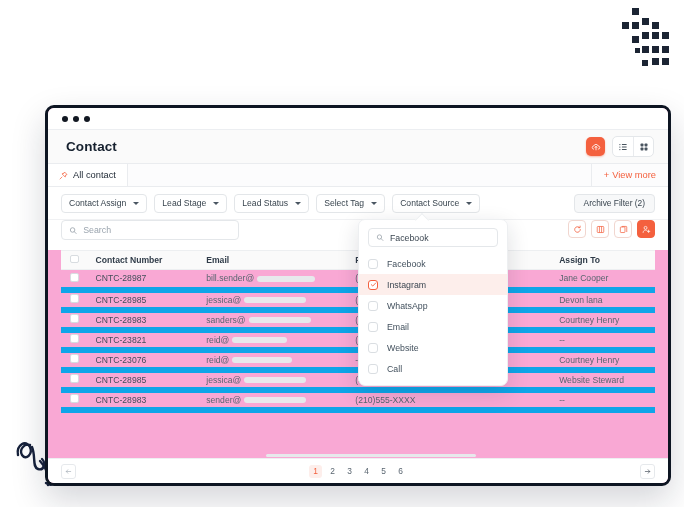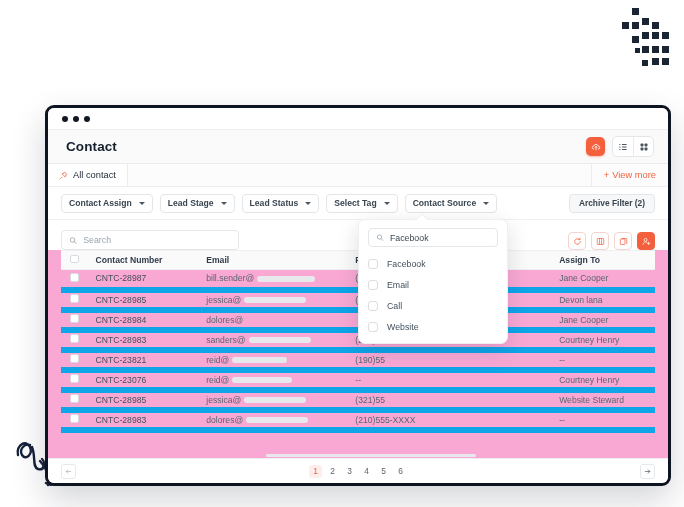--- a/index.html
+++ b/index.html
@@ -68,39 +68,39 @@
   .view-more {
     display: flex; align-items: center; gap: 3px;
     padding: 0 12px; font-size: 9.3px; color: #f4603e; cursor: pointer;
     background: #fcfcfd;
   }
 
   
   .filters-row {
     height: 33px; background: #ffffff;
     display: flex; align-items: center; gap: 7px;
-    padding: 0 13px; border-bottom: 1px solid #f0f1f3; position: relative; font-weight: bold;
+    padding: 0 13px; border-bottom: 1px solid #f0f1f3; position: relative;
   }
   .filter-pill {
     display: flex; align-items: center; gap: 7px;
     height: 19px; padding: 0 7px;
     border: 1px solid #e3e6e9; border-radius: 4px;
     background: #fff; font-size: 8.6px; color: #39454f; cursor: pointer; white-space: nowrap;
   }
   .caret { width: 0; height: 0; border-left: 3px solid transparent; border-right: 3px solid transparent; border-top: 3.6px solid #4a5662; }
   .archive-btn {
     margin-left: auto; height: 19px; padding: 0 9px;
     display: flex; align-items: center;
     border: 1px solid #e3e6e9; border-radius: 4px;
     background: #f7f8f9; font-size: 8.4px; color: #39454f; cursor: pointer; white-space: nowrap;
   }
 
   
   .tools-row {
-    height: 30px; display: flex; align-items: flex-end;
+    height: 30px; display: flex; align-items: flex-start;
     padding: 0 13px; gap: 8px; background: #fff;
   }
   .search-box {
     width: 178px; height: 20px; border: 1px solid #e4e7ea; border-radius: 4px;
     display: flex; align-items: center; gap: 6px; padding: 0 7px; background:#fff;
   }
   .search-box input {
     border: none; outline: none; font-size: 8.8px; color: #616d79;
     font-family: "Liberation Sans", sans-serif; width: 100%; background: transparent;
   }
@@ -375,28 +375,20 @@
             <tr>
               <td><span class="cb"></span></td>
               <td class="cnum">CNTC-28985</td>
               <td><span>jessica@</span><span class="redact" style="width:62px"></span></td>
               <td>(319)55</td>
               <td></td>
               <td>Devon lana</td>
             </tr>
             <tr>
               <td><span class="cb"></span></td>
-              <td class="cnum">CNTC-28984</td>
-              <td><span>dolores@</span></td>
-              <td></td>
-              <td></td>
-              <td>Jane Cooper</td>
-            </tr>
-            <tr>
-              <td><span class="cb"></span></td>
               <td class="cnum">CNTC-28983</td>
               <td><span>sanders@</span><span class="redact" style="width:62px"></span></td>
               <td>(210)55</td>
               <td></td>
               <td>Courtney Henry</td>
             </tr>
             <tr>
               <td><span class="cb"></span></td>
               <td class="cnum">CNTC-23821</td>
               <td><span>reid@</span><span class="redact" style="width:55px"></span></td>
@@ -416,21 +408,21 @@
               <td><span class="cb"></span></td>
               <td class="cnum">CNTC-28985</td>
               <td><span>jessica@</span><span class="redact" style="width:62px"></span></td>
               <td>(321)55</td>
               <td></td>
               <td>Website Steward</td>
             </tr>
             <tr>
               <td><span class="cb"></span></td>
               <td class="cnum">CNTC-28983</td>
-              <td><span>dolores@</span><span class="redact" style="width:62px"></span></td>
+              <td><span>sender@</span><span class="redact" style="width:62px"></span></td>
               <td>(210)555-XXXX</td>
               <td></td>
               <td>--</td>
             </tr>
           </tbody>
       </table>
     </div>
 
     <div class="dropdown">
       <div class="dd-search">
@@ -438,31 +430,43 @@
           <circle cx="7" cy="7" r="4.4" fill="none" stroke="#8c96a0" stroke-width="1.4"></circle>
           <path d="M10.4 10.4 14 14" stroke="#8c96a0" stroke-width="1.4" stroke-linecap="round"></path>
         </svg>
         <input value="Facebook" style="">
       </div>
       <div id="dd-list">
           <div class="dd-item">
             <span class="dd-cb"></span>
             <span>Facebook</span>
           </div>
+          <div class="dd-item selected">
+            <span class="dd-cb">
+              <svg width="7" height="7" viewBox="0 0 16 16">
+                <path d="M3 8.4 6.3 11.6 13 4.6" fill="none" stroke="#f4603e" stroke-width="2" stroke-linecap="round" stroke-linejoin="round"></path>
+              </svg>
+            </span>
+            <span>Instagram</span>
+          </div>
+          <div class="dd-item">
+            <span class="dd-cb"></span>
+            <span>WhatsApp</span>
+          </div>
           <div class="dd-item">
             <span class="dd-cb"></span>
             <span>Email</span>
           </div>
           <div class="dd-item">
             <span class="dd-cb"></span>
-            <span>Call</span>
+            <span>Website</span>
           </div>
           <div class="dd-item">
             <span class="dd-cb"></span>
-            <span>Website</span>
+            <span>Call</span>
           </div>
         </div>
     </div>
 
     <div class="scroll-hint"></div>
 
     <div class="pagination">
       <div class="pg-nav">
         <svg width="7" height="7" viewBox="0 0 16 16">
           <path d="M13 8H3M6.5 4 3 8l3.5 4" fill="none" stroke="#a3acb5" stroke-width="1.5" stroke-linecap="round" stroke-linejoin="round"></path>

